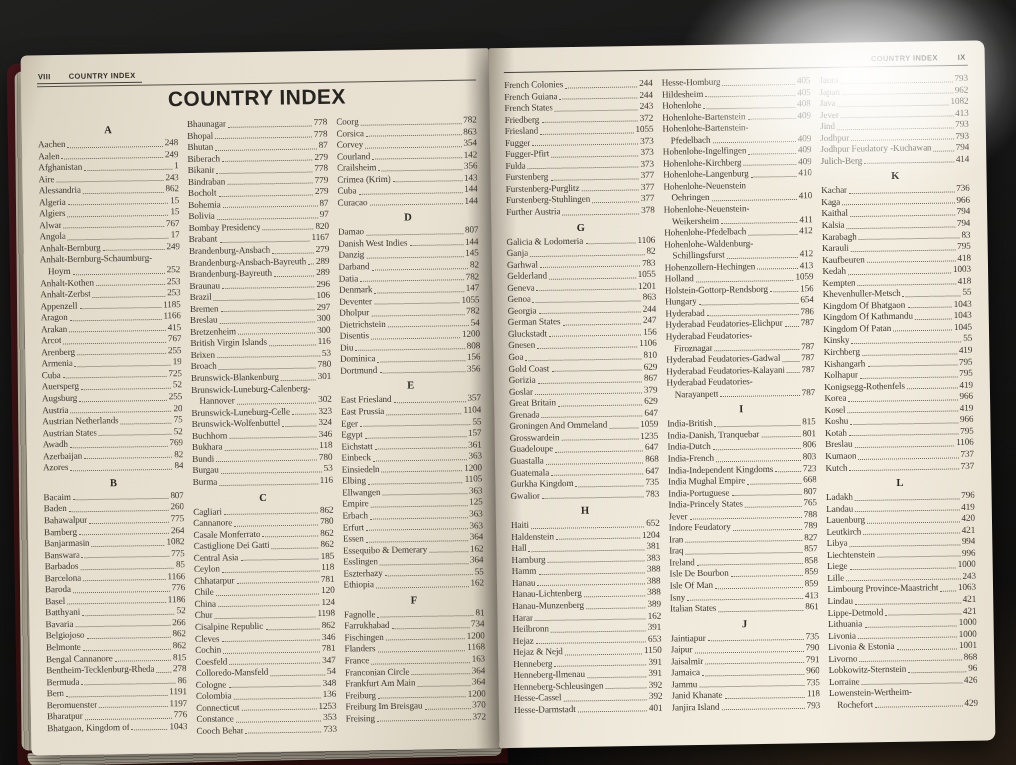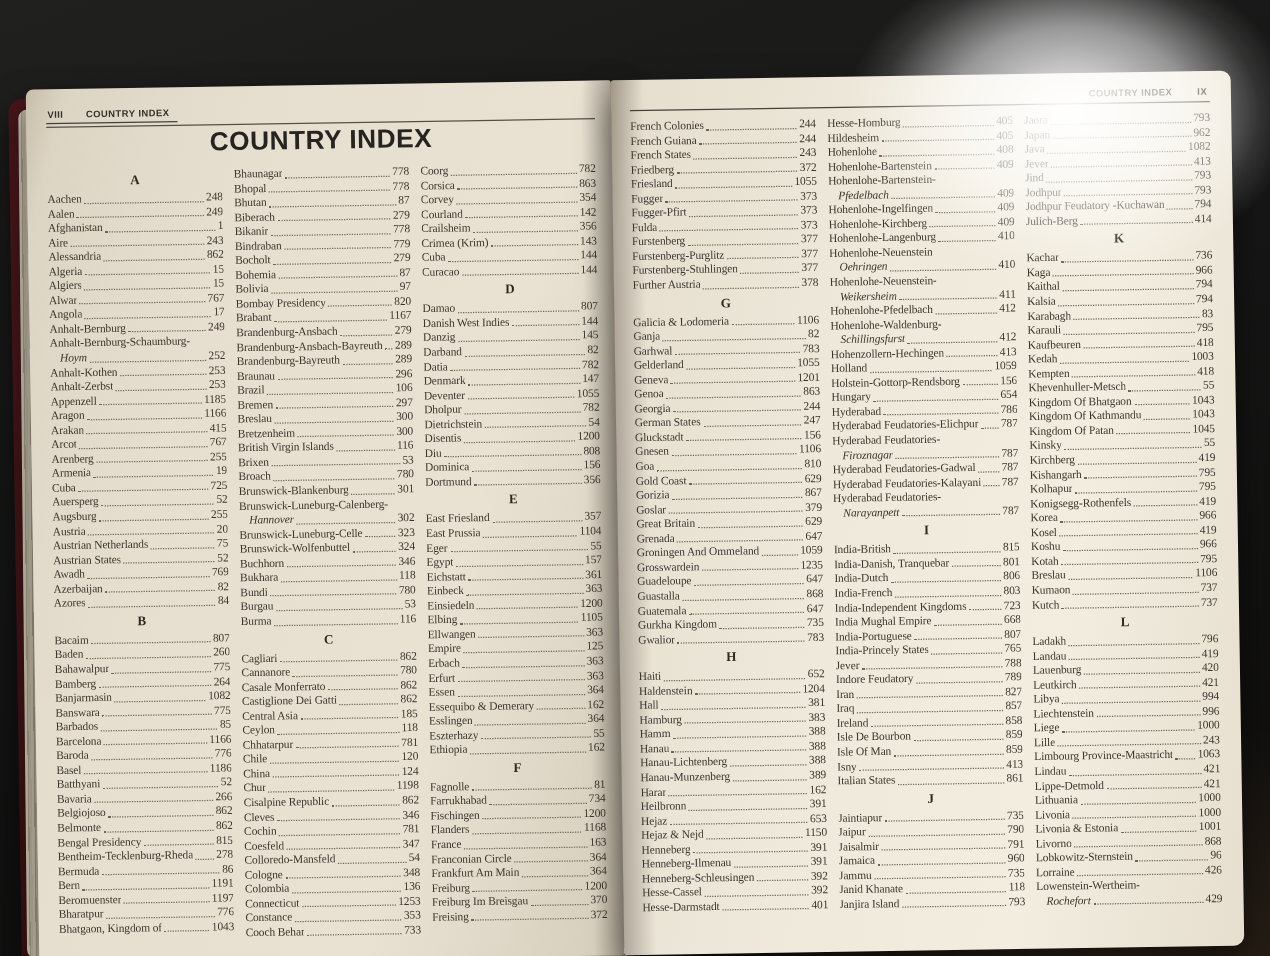--- a/index.html
+++ b/index.html
@@ -3,21 +3,21 @@
 <meta charset="utf-8">
 <style>
   html,body{margin:0;padding:0;}
   body{
     width:1016px;height:765px;overflow:hidden;position:relative;
     font-family:"Liberation Serif", serif;
     background:
       radial-gradient(520px 300px at 88% 102%, rgba(150,105,62,.25), transparent 70%),
       linear-gradient(160deg,#20201f 0%,#161616 45%,#0e0d0c 100%);
   }
-  .scene{position:absolute;inset:0;margin-top:16px;}
+  .scene{position:absolute;inset:0;}
   .glow{
     position:absolute;right:-70px;top:-90px;width:460px;height:330px;
     background:radial-gradient(closest-side, rgba(255,255,255,.98), rgba(255,255,255,.55) 42%, rgba(255,255,255,.12) 66%, transparent 78%);
     mix-blend-mode:screen;pointer-events:none;z-index:5;
   }
   .book{position:absolute;left:26px;top:48px;width:964px;height:700px;transform:rotate(-0.9deg);}
   .cover{
     position:absolute;left:-14px;top:8px;width:490px;height:101%;
     background:linear-gradient(180deg,#47161b,#34100f);border-radius:10px 0 0 12px;
     box-shadow:0 16px 34px rgba(0,0,0,.6);
@@ -62,21 +62,21 @@
     letter-spacing:.4px;color:#262420;border-top:1px solid #555046;
   }
   .cols{display:flex;gap:9px;margin-top:5px;}
   .col{flex:1;min-width:0;}
   .row{display:flex;align-items:baseline;height:11.55px;line-height:11.55px;
     font-size:9.2px;letter-spacing:-0.1px;color:#3b372e;white-space:nowrap;overflow:hidden;}
   .row .n{flex:0 1 auto;overflow:hidden;}
   .row .lead{flex:1 0 4px;border-bottom:1px dotted #6d6759;margin:0 2px;align-self:flex-end;
     transform:translateY(-2.5px);}
   .row .p{flex:0 0 auto;}
-  .row.indent .n{padding-left:8px;font-style:italic;}
+  .row.indent .n{padding-left:8px;}
   .section{height:18px;line-height:20px;text-align:center;font-weight:bold;
     font-size:10.5px;color:#2d2a24;}
 </style>
 </head>
 <body>
 
 <div class="scene">
   <div class="book">
     <div class="cover"></div>
     <div class="edges"></div>
@@ -300,21 +300,21 @@
                 <span class="n">Belgiojoso</span>
                 <span class="lead"></span>
                 <span class="p">862</span>
               </div>
               <div class="row">
                 <span class="n">Belmonte</span>
                 <span class="lead"></span>
                 <span class="p">862</span>
               </div>
               <div class="row">
-                <span class="n">Bengal Presidency</span>
+                <span class="n">Bengal Cannanore</span>
                 <span class="lead"></span>
                 <span class="p">815</span>
               </div>
               <div class="row">
                 <span class="n">Bentheim-Tecklenburg-Rheda</span>
                 <span class="lead"></span>
                 <span class="p">278</span>
               </div>
               <div class="row">
                 <span class="n">Bermuda</span>

